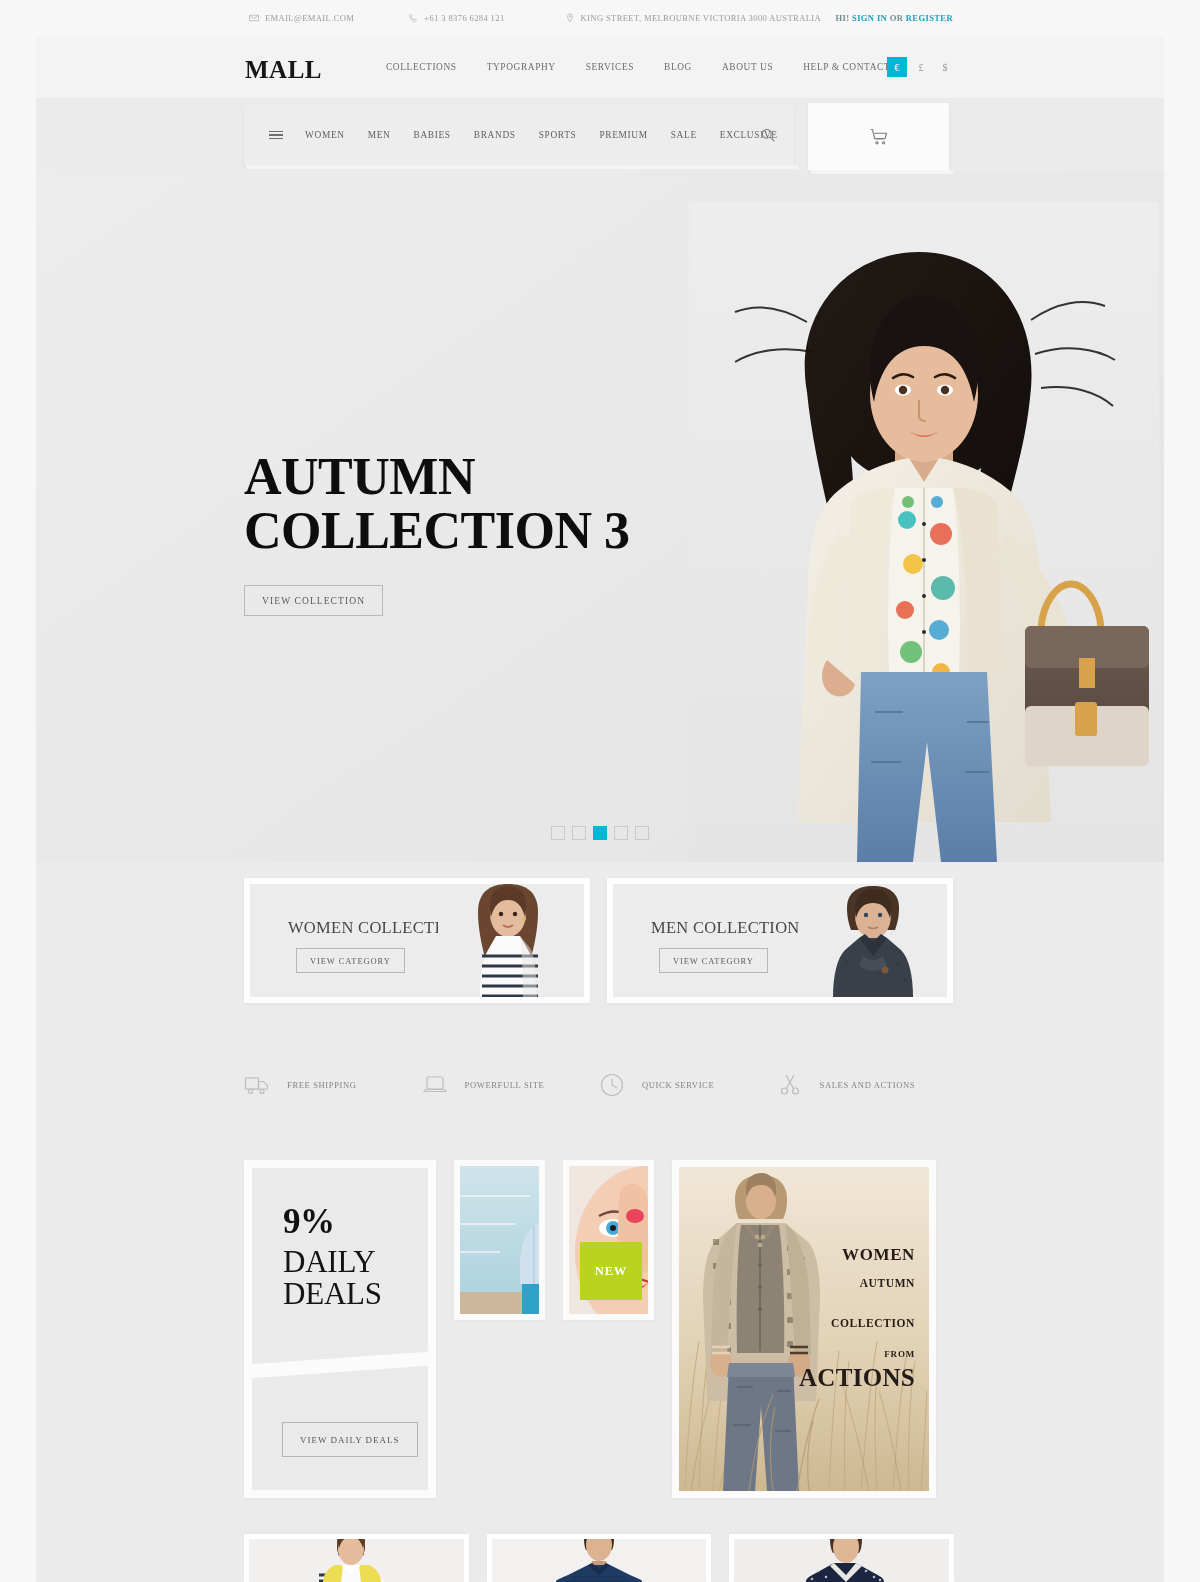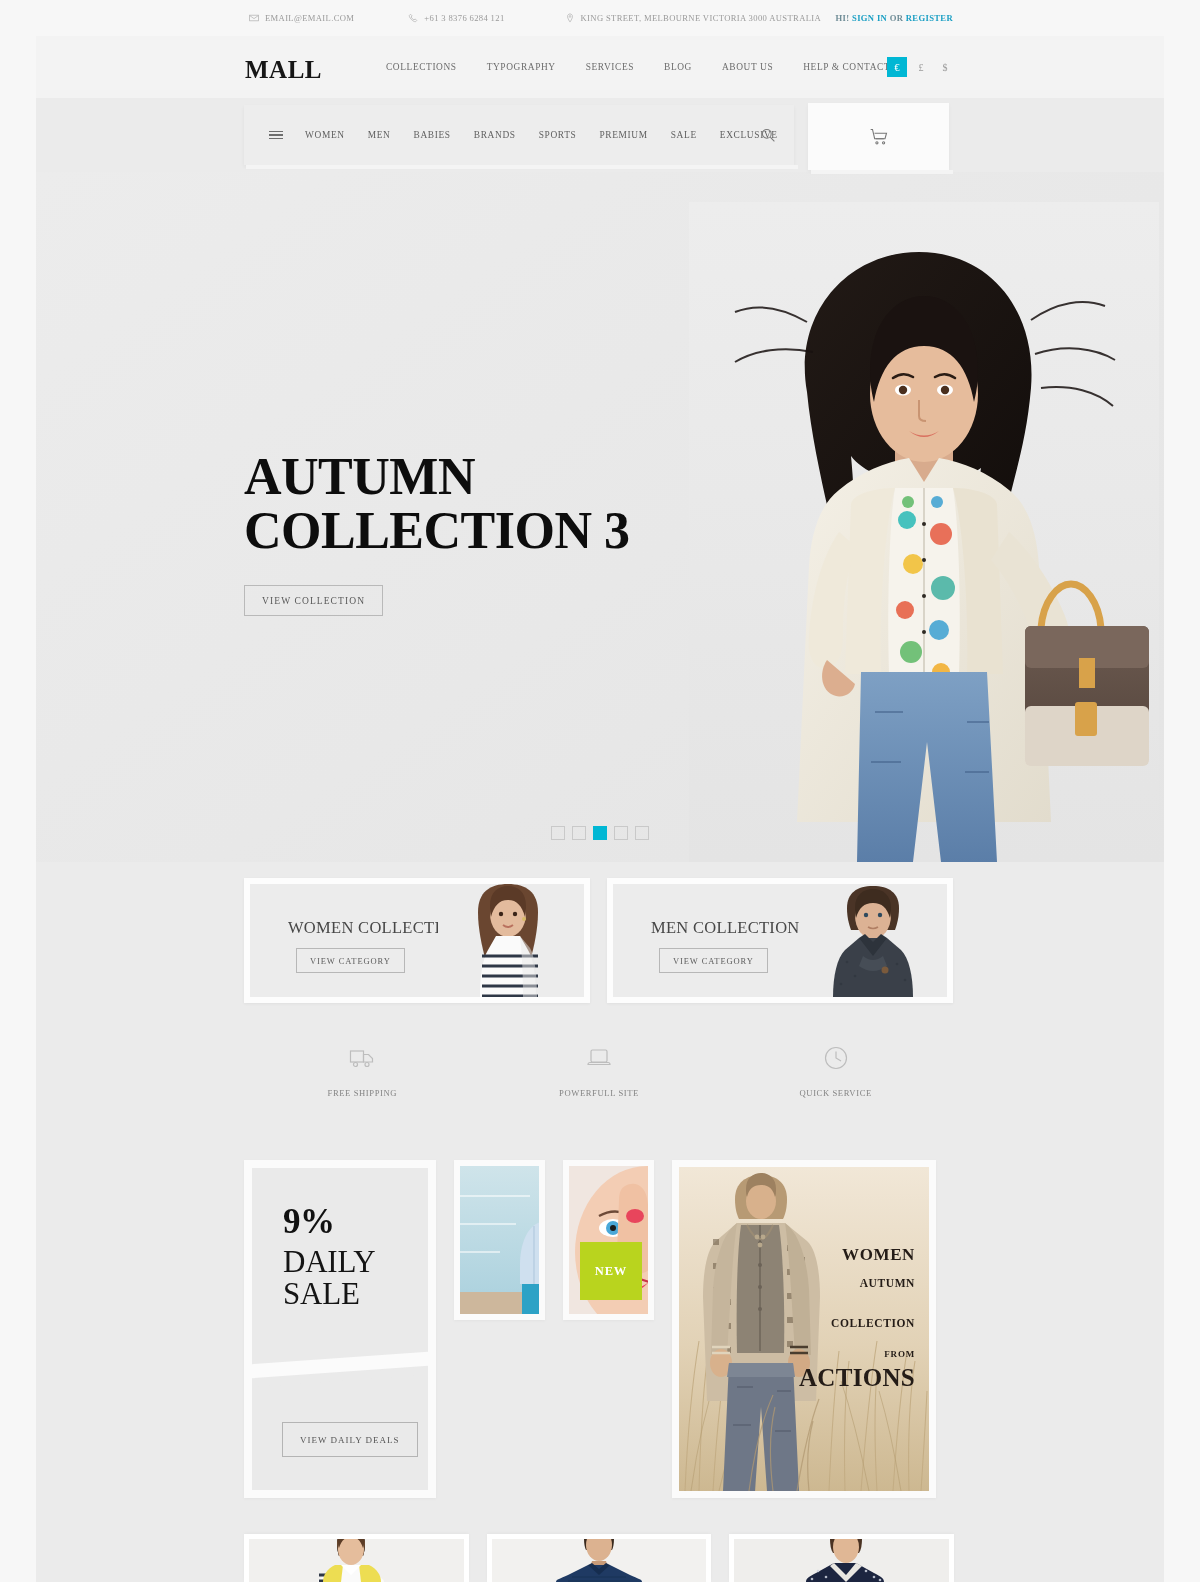--- a/index.html
+++ b/index.html
@@ -286,21 +286,21 @@
 
   
   .features {
     position: absolute;
     left: 244px; top: 1045px;
     width: 710px; height: 80px;
     display: flex;
   }
   .feat {
     flex: 1;
-    display: flex; flex-direction: column;
+    display: flex; flex-direction: row;
     align-items: center; gap: 17px;
   }
   .feat-ico { width: 26px; height: 26px; color: #bdbdbd; }
   .feat-ico svg { width:100%; height:100%; display:block; }
   .feat-label {
     font-family: "Liberation Serif", serif;
     font-size: 8.6px;
     letter-spacing: .6px;
     color: #848484;
     white-space: nowrap;
@@ -749,30 +749,40 @@
     <div class="feat">
       <span class="feat-ico">
         <svg viewBox="0 0 26 26" fill="none" stroke="currentColor" stroke-width="1.2">
           <circle cx="13" cy="13" r="10.5"></circle>
             <path d="M13 6.5V13l5 3"></path>
         </svg>
       </span>
       <span class="feat-label">QUICK SERVICE</span>
     </div>
 
+    <div class="feat">
+      <span class="feat-ico">
+        <svg viewBox="0 0 26 26" fill="none" stroke="currentColor" stroke-width="1.2">
+          <circle cx="7.5" cy="19" r="3"></circle>
+            <circle cx="18.5" cy="19" r="3"></circle>
+          <path d="M17 3L9.5 16.5M9 3l7.5 13.5"></path>
+        </svg>
+      </span>
+      <span class="feat-label">SALES AND ACTIONS</span>
+    </div>
 
   </div>
 
   <div class="promos">
 
     <div class="deals">
       <div class="deals-in">
         <div class="deals-pct">9%</div>
         <div class="deals-h">DAILY
-SALE</div>
+DEALS</div>
         <button class="deals-btn">VIEW DAILY DEALS</button>
       </div>
     </div>
 
     <div class="midcol">
 
       <div class="tile">
         <div class="tile-in">
           <svg viewBox="0 0 188 148" width="188" height="148" preserveAspectRatio="xMidYMid slice">
             <defs>

